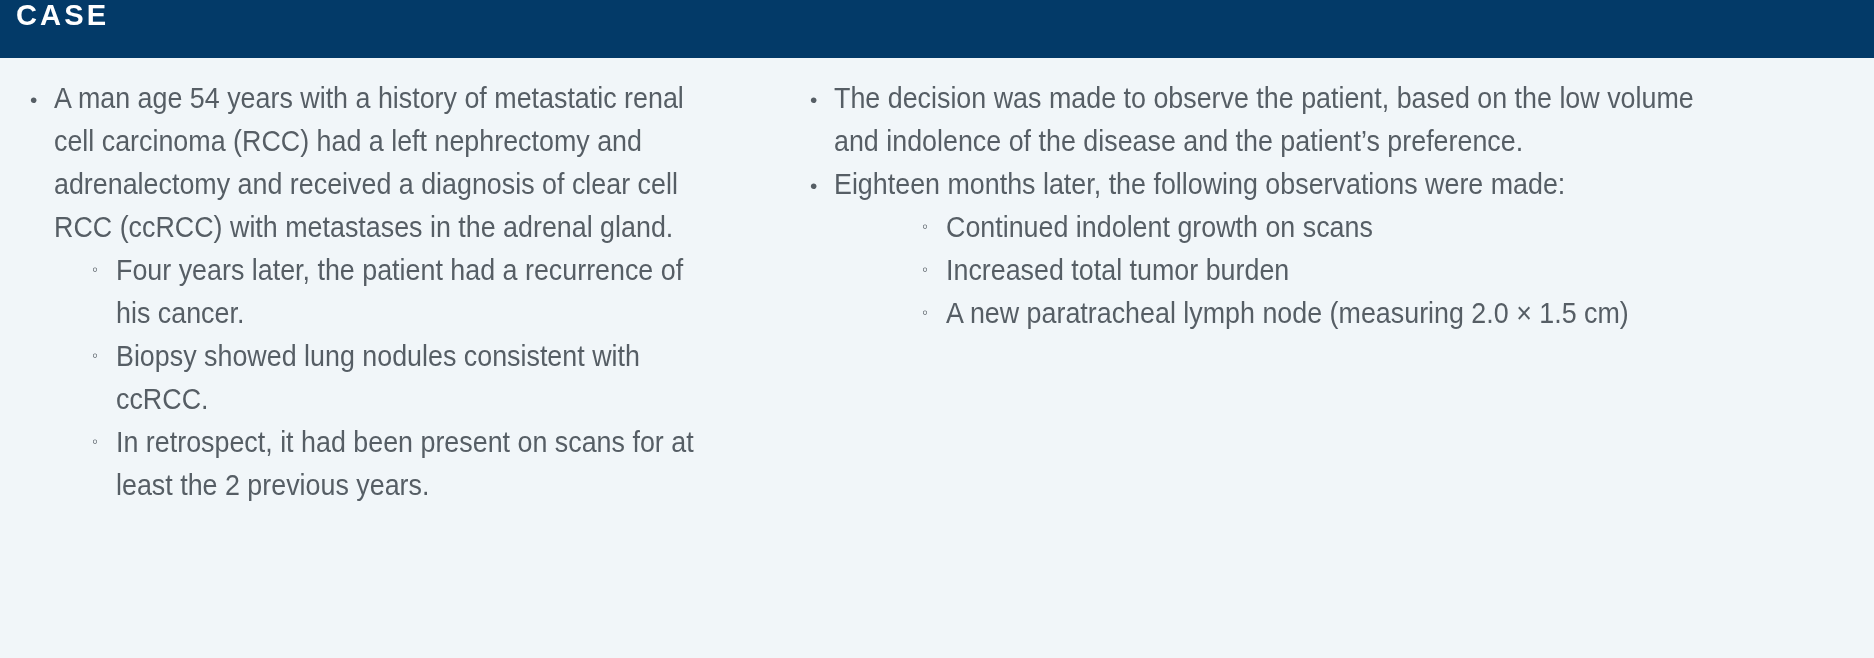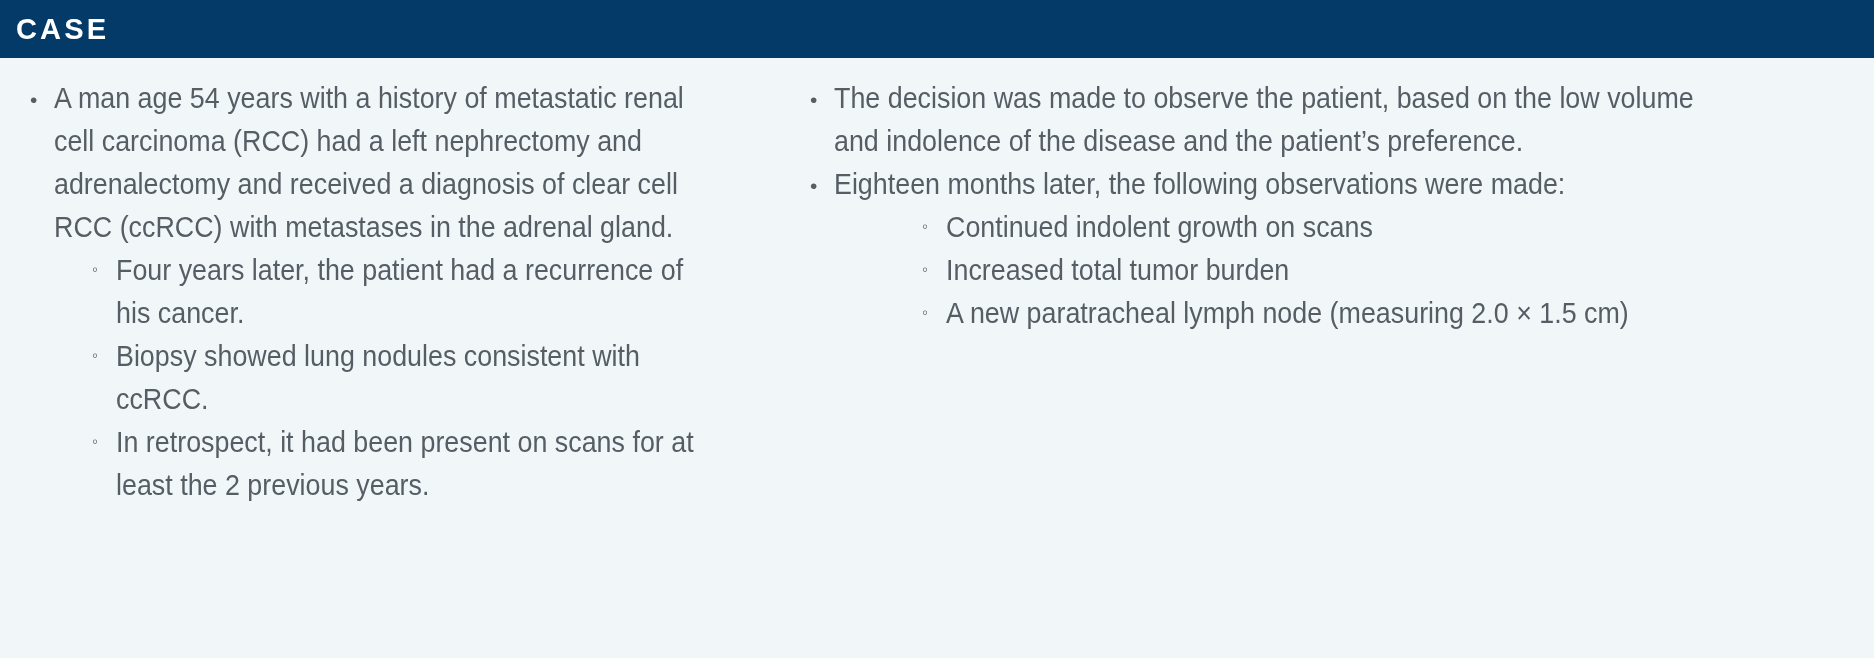--- a/index.html
+++ b/index.html
@@ -23,21 +23,20 @@
     flex-direction: column;
     position: relative;
   }
 
   
   .case-header {
     height: 58px;
     min-height: 58px;
     background: #033a68;
     display: flex;
-    align-items: center;
     padding-left: 16px;
     box-sizing: border-box;
   }
   .case-header-title {
     color: #ffffff;
     font-size: 30px;
     font-weight: bold;
     letter-spacing: 3.2px;
     line-height: 1;
     transform: scaleX(0.97);

